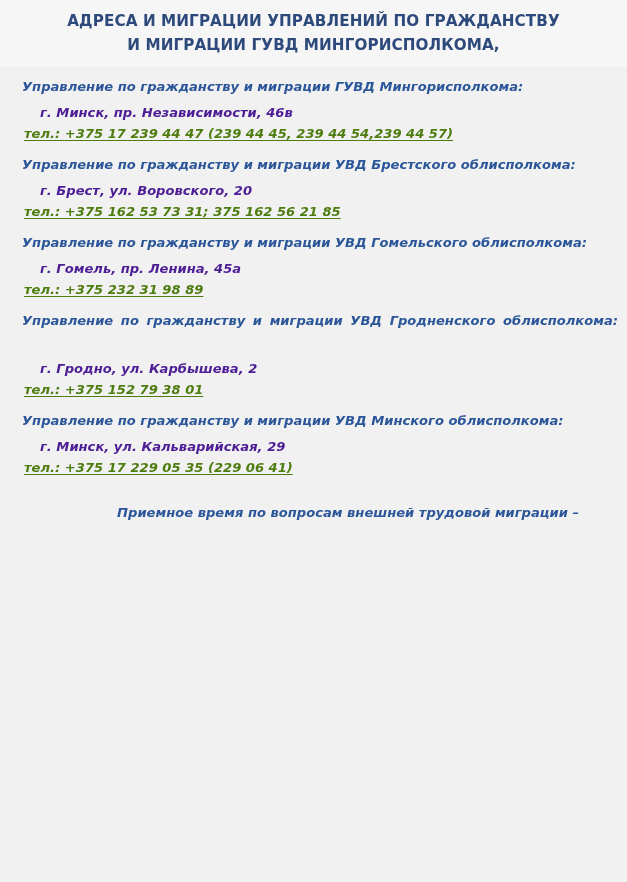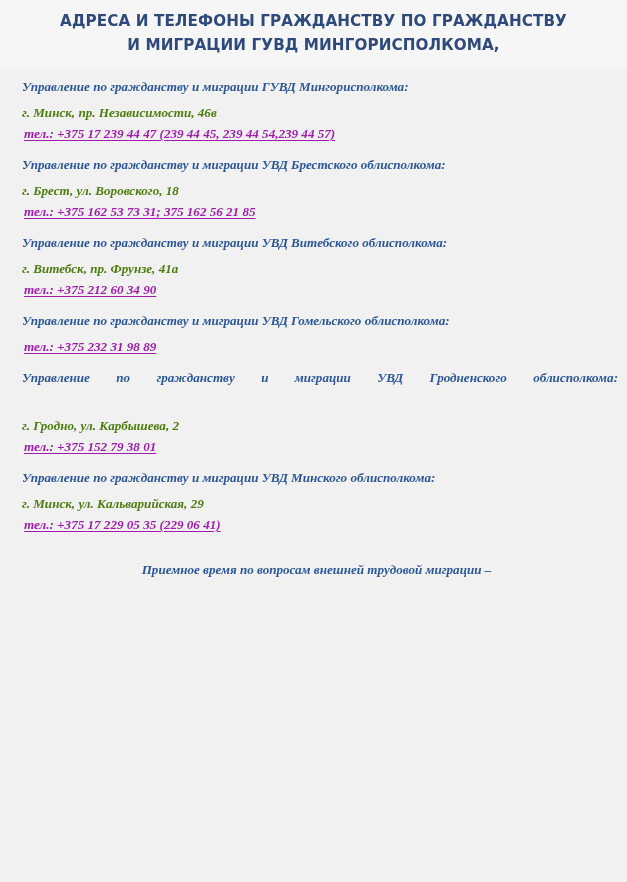--- a/index.html
+++ b/index.html
@@ -31,21 +31,20 @@
     padding: 0 18px;
   }
   .doc-title .tl {
     display: block;
     white-space: nowrap;
   }
 
   
   .doc-body {
     padding: 9px 8px 0 14px;
-    font-family: Liberation Serif, serif;
   }
 
   .entry {
     margin-bottom: 2px;
   }
 
   .org-name {
     color: #2b5699;
     font-weight: bold;
     font-style: italic;
@@ -63,30 +62,30 @@
     text-indent: 8px;
   }
   
   .org-name.justify-all::after {
     content: "";
     display: inline-block;
     width: 100%;
   }
 
   .addr {
-    color: #4d7c0f;
+    color: #4c1d95;
     font-weight: bold;
     font-style: italic;
     font-size: 13.1px;
     line-height: 21px;
-    margin: 0 0 0 8px;
+    margin: 0 0 0 26px;
   }
 
   .phone {
-    color: #a21caf;
+    color: #4d7c0f;
     font-weight: bold;
     font-style: italic;
     font-size: 13.1px;
     line-height: 21px;
     margin: 0 0 0 10px;
     text-decoration: underline;
     text-underline-offset: 2px;
     display: inline-block;
   }
 
@@ -95,65 +94,59 @@
   }
 
   
   .footer-note {
     margin: 24px 0 12px 0;
     color: #2b5699;
     font-weight: bold;
     font-style: italic;
     font-size: 13.1px;
     line-height: 21px;
-    text-align: center;
+    text-align: right;
     padding: 0 40px;
   }
   .footer-note .fl {
     display: block;
   }
 </style>
 </head>
 <body>
 
 <div class="header-band">
   <div class="doc-title">
-    <span class="tl">АДРЕСА И ТЕЛЕФОНЫ ГРАЖДАНСТВУ ПО ГРАЖДАНСТВУ</span>
+    <span class="tl">АДРЕСА И МИГРАЦИИ УПРАВЛЕНИЙ ПО ГРАЖДАНСТВУ</span>
     <span class="tl">И МИГРАЦИИ ГУВД МИНГОРИСПОЛКОМА,</span>
   </div>
 </div>
 
 <div class="doc-body">
 
   <div class="entry">
     <p class="org-name single">Управление по гражданству и миграции ГУВД Мингорисполкома:</p>
     <p class="addr">г. Минск, пр. Независимости, 46в</p>
     <div class="phone-wrap">
       <span class="phone">тел.: +375 17 239 44 47 (239 44 45, 239 44 54,239 44 57)</span>
     </div>
   </div>
 
   <div class="entry">
     <p class="org-name single">Управление по гражданству и миграции УВД Брестского облисполкома:</p>
-    <p class="addr">г. Брест, ул. Воровского, 18</p>
+    <p class="addr">г. Брест, ул. Воровского, 20</p>
     <div class="phone-wrap">
       <span class="phone">тел.: +375 162 53 73 31; 375 162 56 21 85</span>
     </div>
   </div>
 
-  <div class="entry">
-    <p class="org-name single">Управление по гражданству и миграции УВД Витебского облисполкома:</p>
-    <p class="addr">г. Витебск, пр. Фрунзе, 41а</p>
-    <div class="phone-wrap">
-      <span class="phone">тел.: +375 212 60 34 90</span>
-    </div>
-  </div>
 
   <div class="entry">
     <p class="org-name single">Управление по гражданству и миграции УВД Гомельского облисполкома:</p>
+    <p class="addr">г. Гомель, пр. Ленина, 45а</p>
     <div class="phone-wrap">
       <span class="phone">тел.: +375 232 31 98 89</span>
     </div>
   </div>
 
   <div class="entry">
     <p class="org-name justify-all">Управление по гражданству и миграции УВД Гродненского облисполкома:</p>
     <p class="addr">г. Гродно, ул. Карбышева, 2</p>
     <div class="phone-wrap">
       <span class="phone">тел.: +375 152 79 38 01</span>

